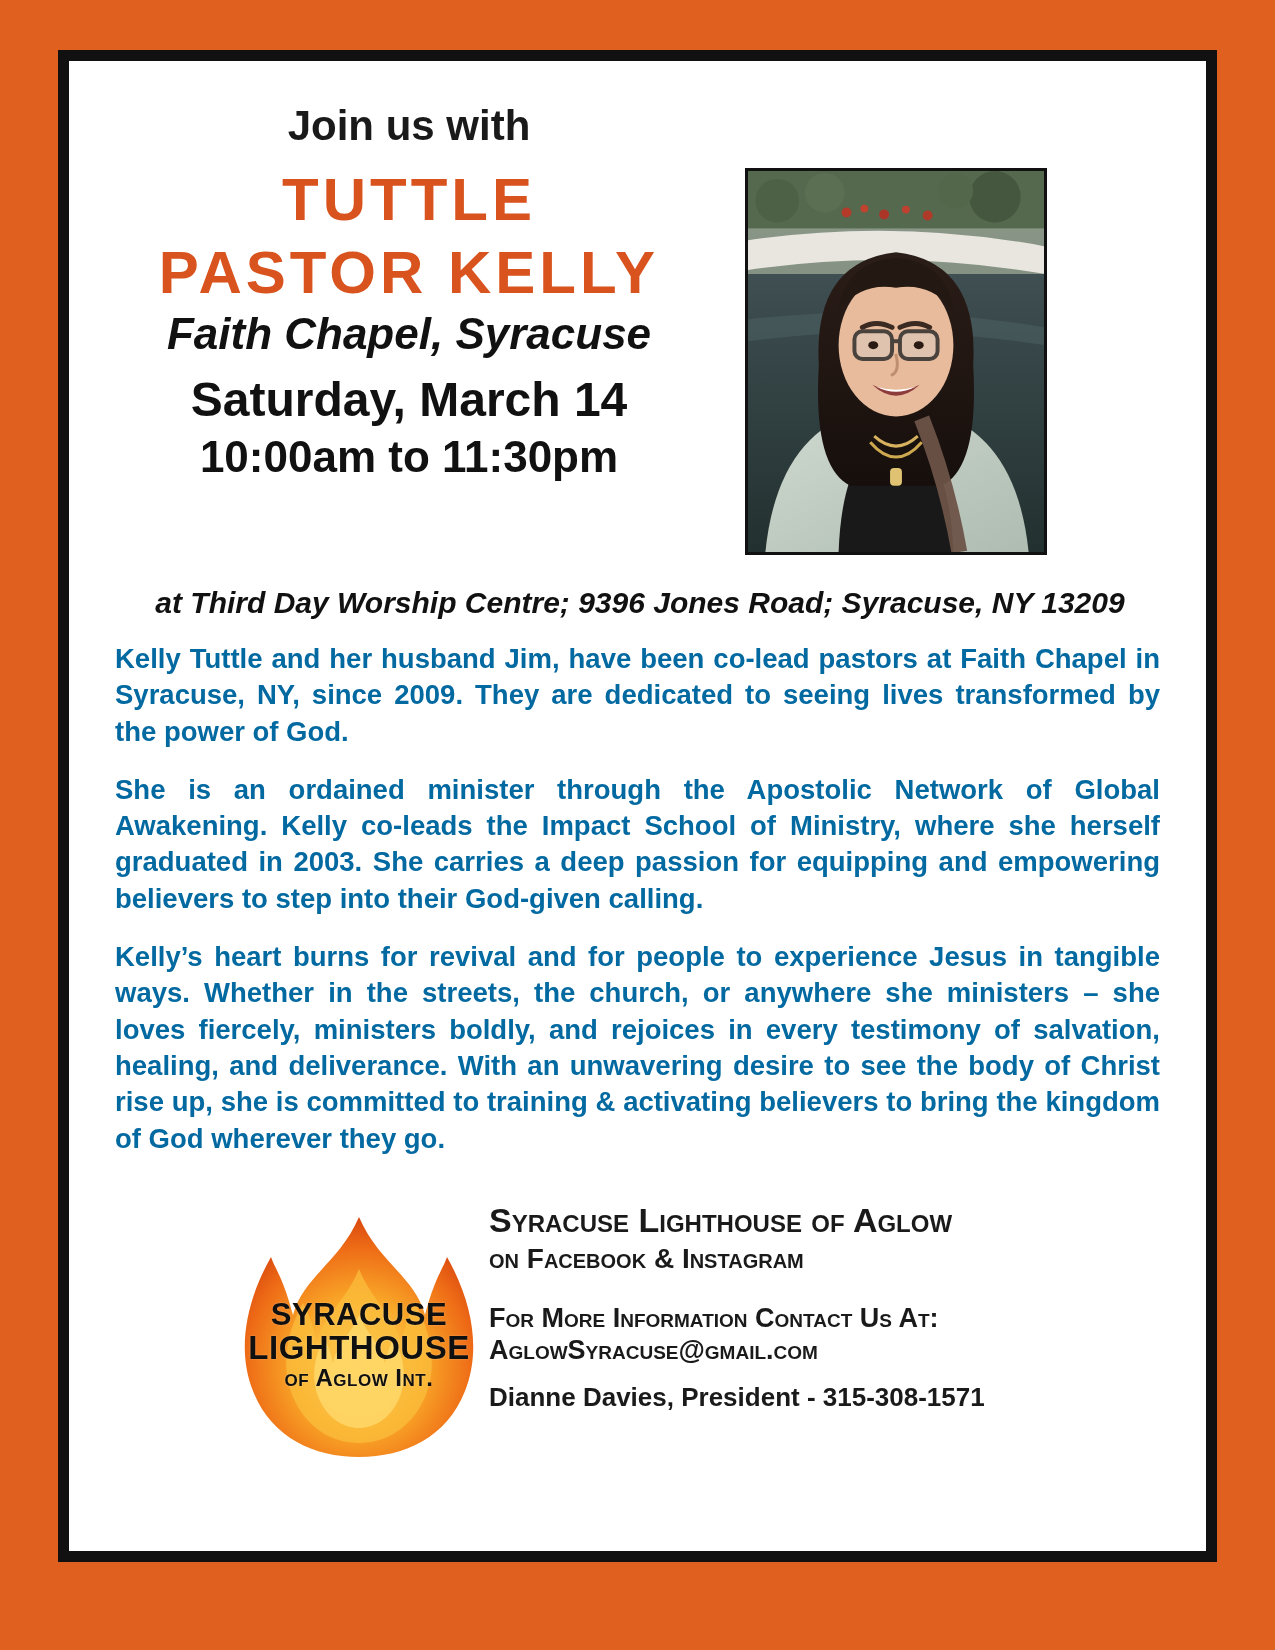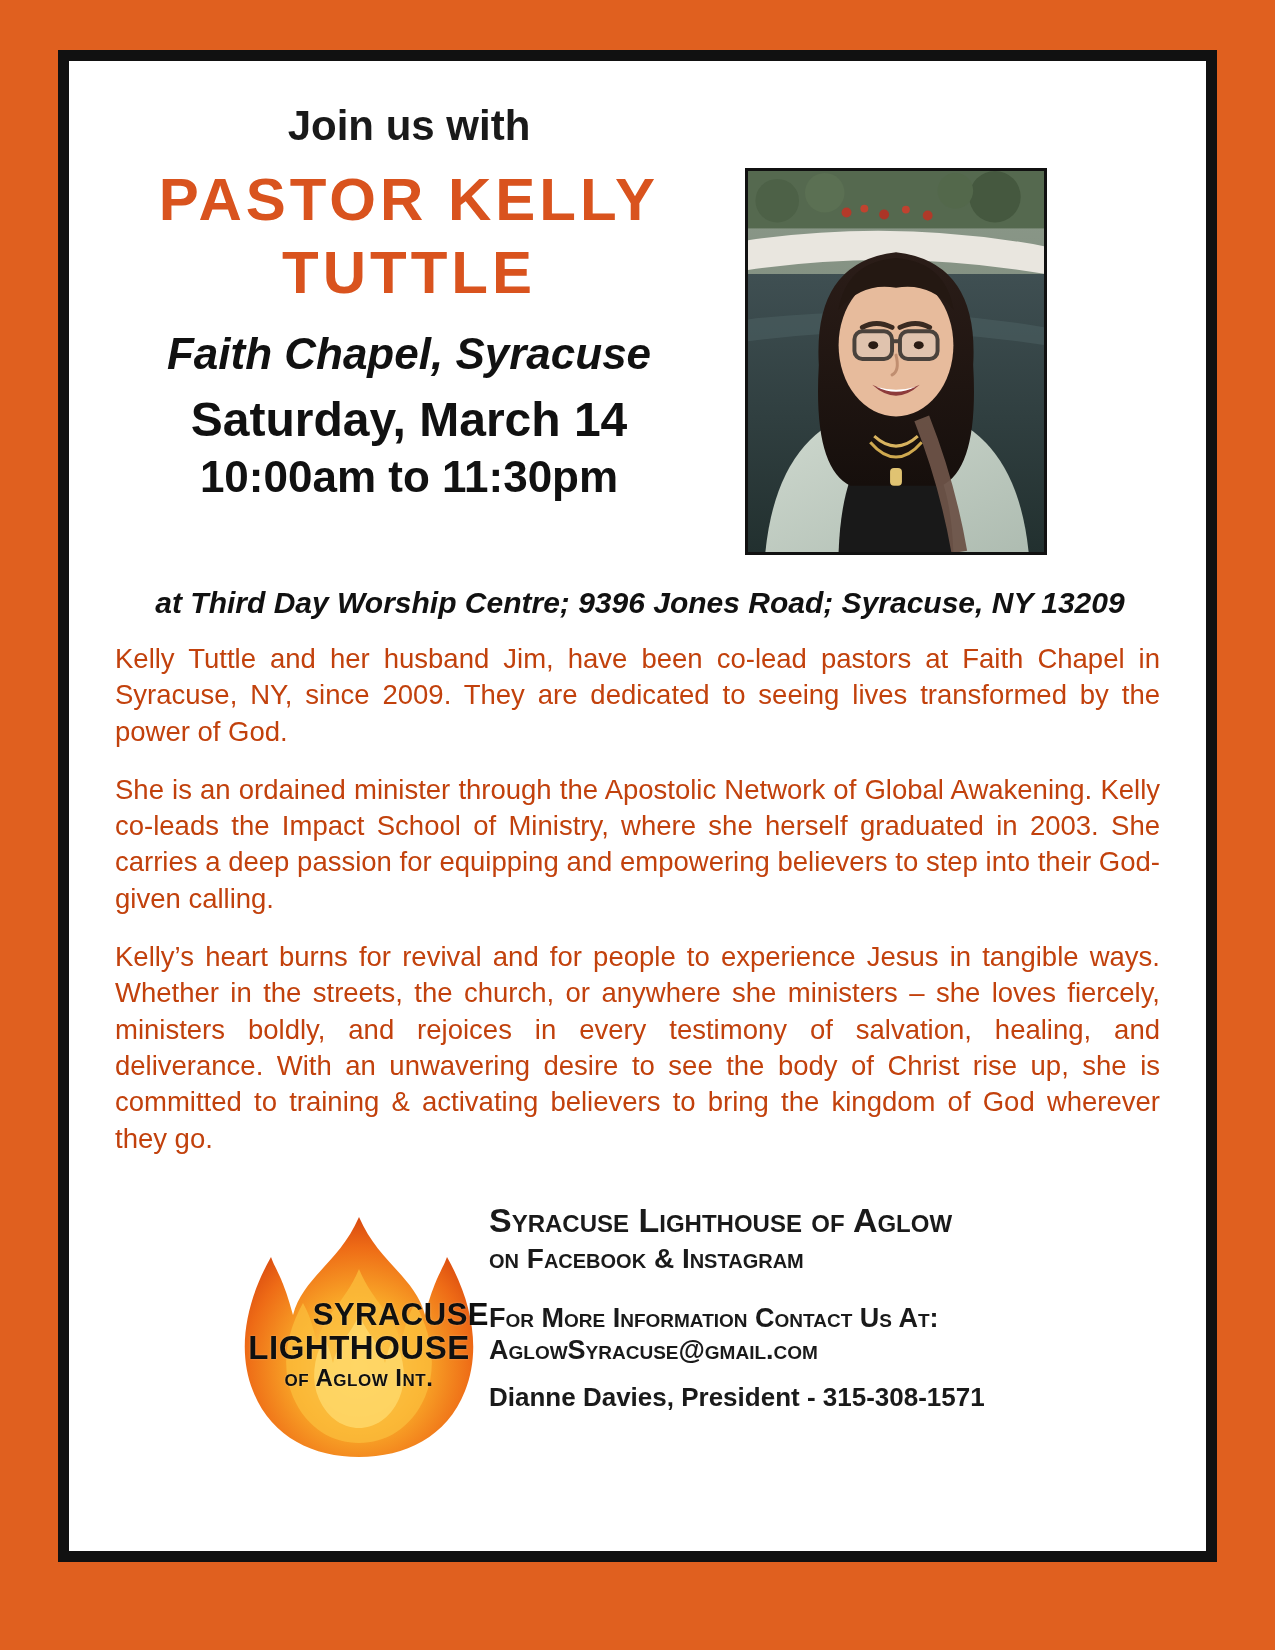--- a/index.html
+++ b/index.html
@@ -71,21 +71,21 @@
   .speaker-name {
     margin-top: 14px;
     font-size: 60px;
     font-weight: bold;
     color: #D9531E;
     letter-spacing: 4px;
     line-height: 1.22;
     text-transform: uppercase;
   }
   .church-line {
-    margin-top: 20px;
+    margin-top: 0;
     font-size: 44px;
     font-weight: bold;
     font-style: italic;
     color: #111111;
     line-height: 1.1;
   }
   .date-line {
     margin-top: 16px;
     font-size: 48px;
     font-weight: bold;
@@ -130,23 +130,23 @@
   
   .body-block {
     position: absolute;
     left: 46px;
     top: 580px;
     width: 1045px;
   }
   .body-block p {
     margin: 0 0 22px 0;
     font-size: 27.5px;
-    font-weight: normal;
+    font-weight: bold;
     line-height: 1.32;
-    color: #c2410c;
+    color: #0369a1;
     text-align: justify;
     text-justify: inter-word;
   }
 
   
   .footer {
     position: absolute;
     left: 0;
     top: 1130px;
     width: 1137px;
@@ -164,21 +164,21 @@
     position: absolute;
     left: 0;
     top: 88px;
     width: 260px;
     text-align: center;
     color: #101010;
     font-weight: bold;
     line-height: 1.04;
     text-shadow: 0 0 2px rgba(255,255,255,0.35);
   }
-  .logo-text .l1 { font-size: 31px; letter-spacing: 0.5px; text-align: right;}
+  .logo-text .l1 { font-size: 31px; letter-spacing: 0.5px;}
   .logo-text .l2 { font-size: 33px; letter-spacing: 0.5px;}
   .logo-text .l3 { font-size: 24px; letter-spacing: 0.5px;}
 
   .footer-right {
     position: absolute;
     left: 420px;
     top: 10px;
     width: 660px;
     text-align: left;
     color: #1a1a1a;
@@ -220,22 +220,22 @@
 
 <div class="flyer-outer">
   <div class="flyer-blackframe"></div>
   <div class="flyer-page">
     <div class="inner-pad">
 
       <div class="header-row">
         <div class="header-left">
           <div class="join-us">Join us with</div>
           <div class="speaker-name">
+            <div>TUTTLE</div>
             <div>PASTOR KELLY</div>
-            <div>TUTTLE</div>
           </div>
           <div class="church-line">Faith Chapel, Syracuse</div>
           <div class="date-line">Saturday, March 14</div>
           <div class="time-line">10:00am to 11:30pm</div>
         </div>
 
         <div class="portrait-frame">
           <svg class="portrait-svg" viewBox="0 0 300 385" preserveAspectRatio="xMidYMid slice">
             <defs>
               <linearGradient id="sky" x1="0" y1="0" x2="0" y2="1">

